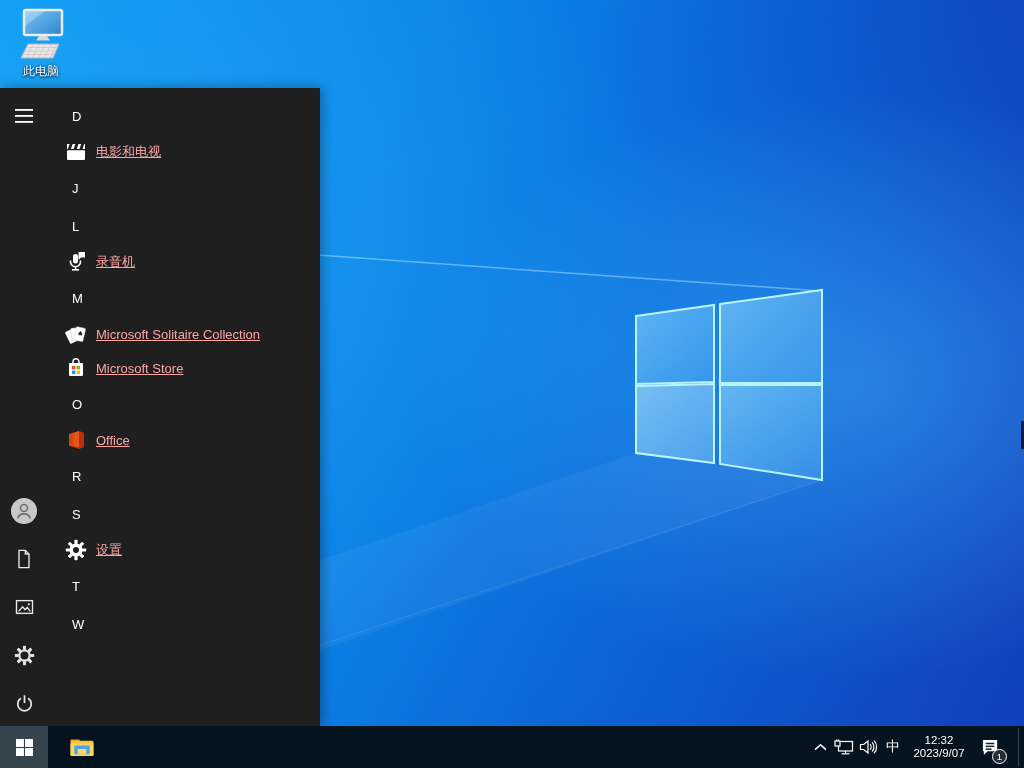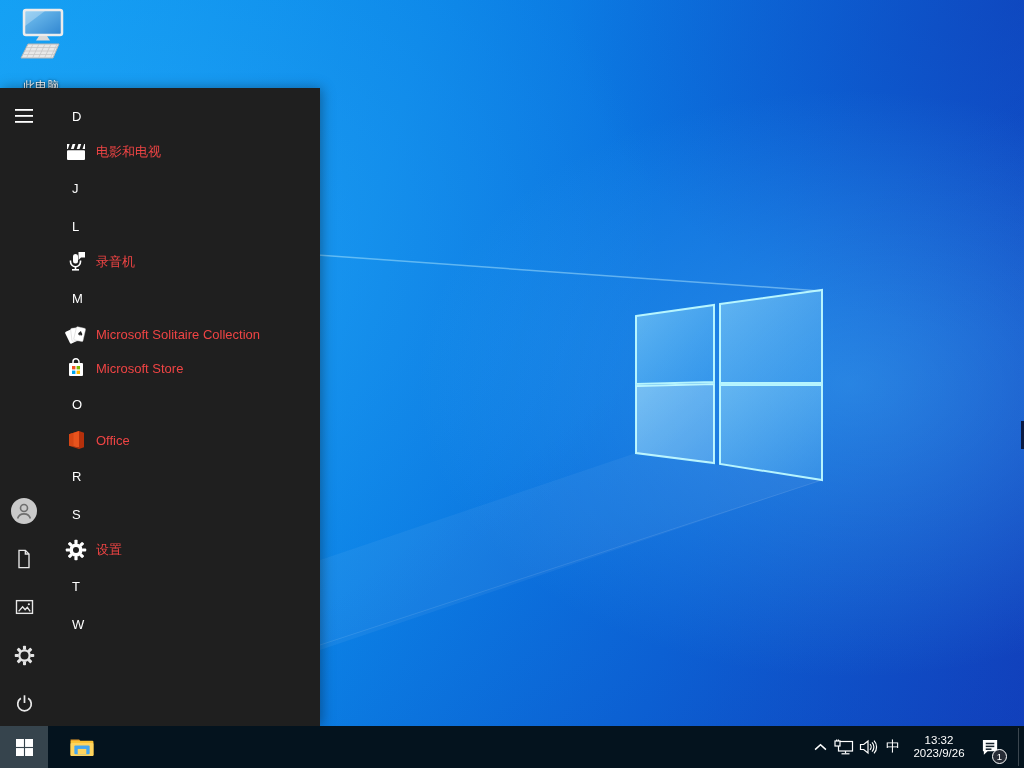--- a/index.html
+++ b/index.html
@@ -21,21 +21,21 @@
       linear-gradient(105deg,#0d9cf2 0%,#0b86e8 35%,#0c68da 68%,#1347c4 100%);
   }
   #wallpaper svg{position:absolute;left:0;top:0}
 
   
   .desktop-icon{
     position:absolute;left:12px;top:8px;width:58px;
     display:flex;flex-direction:column;align-items:center;cursor:default;
   }
   .desktop-icon .label{
-    margin-top:16px;font-size:12px;color:#fff;
+    margin-top:1px;font-size:12px;color:#fff;
     text-shadow:0 1px 2px rgba(0,0,0,.85), 0 0 3px rgba(0,0,0,.6);
     white-space:nowrap;
   }
 
   
   #start-menu{
     position:absolute;left:0;top:88px;width:320px;height:638px;
     background:#1f1f1f;overflow:hidden;z-index:5;
     box-shadow:2px 0 12px rgba(0,0,0,.35);
   }
@@ -44,21 +44,21 @@
     position:absolute;left:0;width:48px;height:48px;
     display:flex;align-items:center;justify-content:center;cursor:pointer;
   }
   #sm-list{position:absolute;left:48px;right:0;top:9px;}
   .sm-section-letter{
     height:38px;display:flex;align-items:center;padding-left:24px;
     font-size:13px;color:#fff;cursor:pointer;
   }
   .sm-item{
     height:34px;display:flex;align-items:center;padding-left:16px;
-    position:relative;font-size:13px;color:#ef4444;cursor:pointer;
+    position:relative;font-size:13px;color:#fca5a5;cursor:pointer;text-decoration:underline;
   }
   .sm-icon{width:24px;height:24px;display:flex;align-items:center;justify-content:center;flex:0 0 24px;}
   .sm-label{margin-left:8px;white-space:nowrap;}
   .sm-chevron{position:absolute;right:16px;top:50%;transform:translateY(-50%);}
 
   
   #taskbar{
     position:absolute;left:0;top:726px;width:1024px;height:42px;
     background:#04131e;z-index:10;display:flex;align-items:stretch;
   }
@@ -356,22 +356,22 @@
         <svg width="19" height="16" viewBox="0 0 19 16" fill="none" stroke="#fff" stroke-width="1.2">
           <path d="M1.5,5.5h3.2L9,2v12L4.7,10.5H1.5z"></path>
           <path d="M11,5.2a4,4 0 0 1 0,5.6"></path>
           <path d="M13,3.4a6.5,6.5 0 0 1 0,9.2"></path>
           <path d="M15,1.7a9,9 0 0 1 0,12.6"></path>
         </svg>
       </span>
     </div>
     <div class="tray-btn" id="tray-ime">中</div>
     <div class="tray-btn" id="tray-clock">
-      <span>13:32</span>
-      <span>2023/9/26</span>
+      <span>12:32</span>
+      <span>2023/9/07</span>
     </div>
     <div class="tray-btn" id="tray-action">
       <span>
         <svg width="19" height="19" viewBox="0 0 20 20">
           <path fill="#fff" d="M2,2h15v12H7l-4,3.5V14H2z"></path>
           <g fill="#17232d">
             <rect x="5" y="5" width="9" height="1.6"></rect>
             <rect x="5" y="8" width="9" height="1.6"></rect>
             <rect x="5" y="11" width="6" height="1.6"></rect>
           </g>

